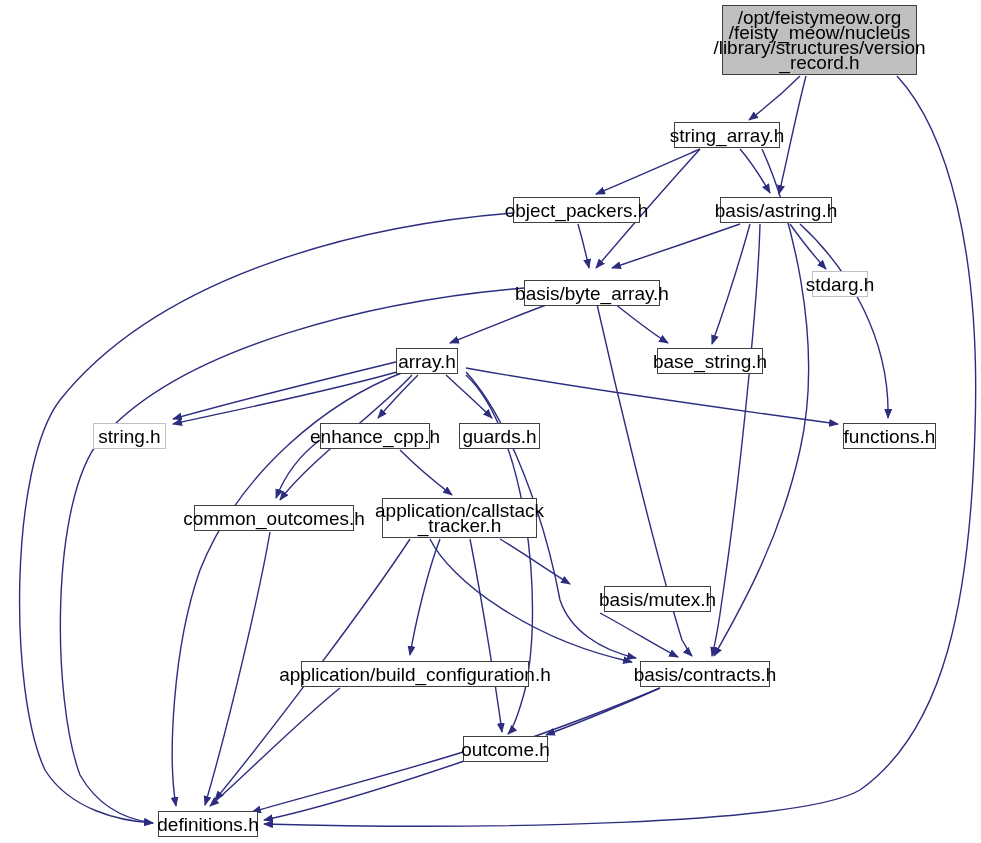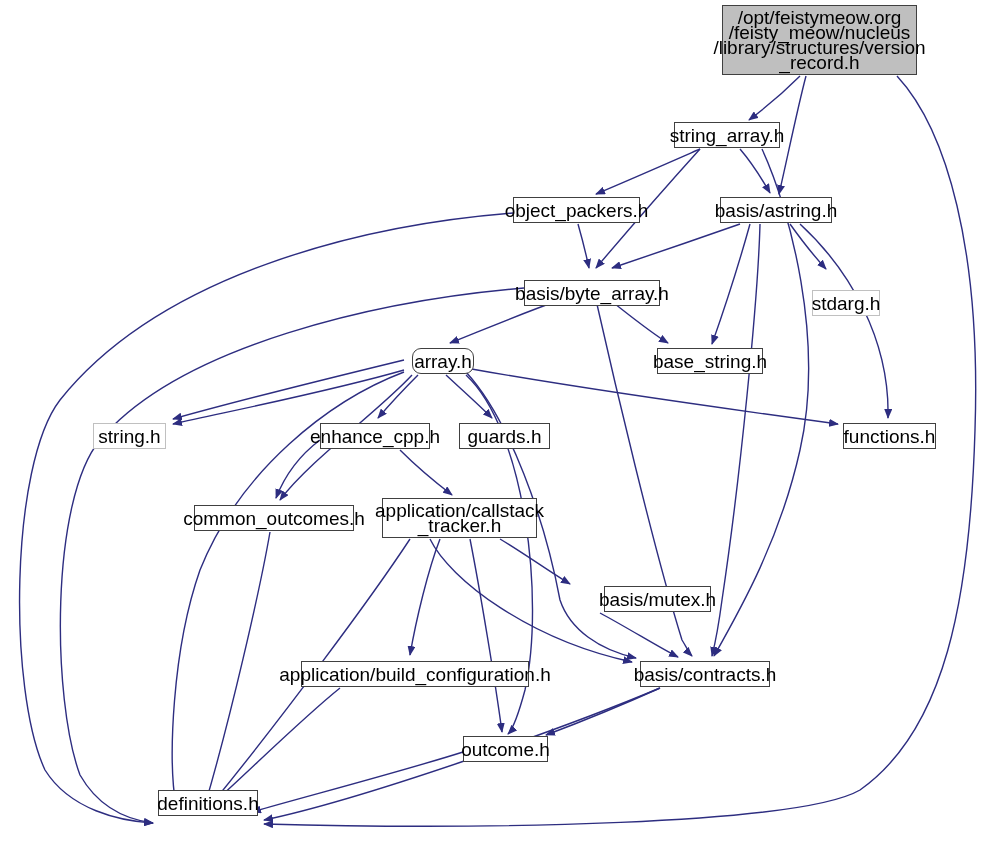--- a/index.html
+++ b/index.html
@@ -117,30 +117,30 @@
       </g>
   </svg>
   <div id="node-layer">
       <div class="node root" style="left: 722px; top: 5px; width: 195px; height: 70px;"><span class="node-label">/opt/feistymeow.org
 /feisty_meow/nucleus
 /library/structures/version
 _record.h</span></div>
       <div class="node" style="left: 674px; top: 122px; width: 106px; height: 26px;"><span class="node-label">string_array.h</span></div>
       <div class="node" style="left: 513px; top: 197px; width: 127px; height: 26px;"><span class="node-label">object_packers.h</span></div>
       <div class="node" style="left: 720px; top: 197px; width: 112px; height: 26px;"><span class="node-label">basis/astring.h</span></div>
-      <div class="node external" style="left: 812px; top: 290px; width: 68px; height: 26px;"><span class="node-label">stdarg.h</span></div>
+      <div class="node external" style="left: 812px; top: 271px; width: 56px; height: 26px;"><span class="node-label">stdarg.h</span></div>
       <div class="node" style="left: 524px; top: 273px; width: 136px; height: 26px; margin-top: 7px;"><span class="node-label">basis/byte_array.h</span></div>
       <div class="node" style="left: 657px; top: 348px; width: 106px; height: 26px;"><span class="node-label">base_string.h</span></div>
-      <div class="node" style="left: 412px; top: 348px; width: 62px; height: 26px; border-radius: 9px;"><span class="node-label">array.h</span></div>
+      <div class="node" style="left: 396px; top: 348px; width: 62px; height: 26px;"><span class="node-label">array.h</span></div>
       <div class="node external" style="left: 93px; top: 423px; width: 73px; height: 26px;"><span class="node-label">string.h</span></div>
       <div class="node" style="left: 320px; top: 423px; width: 110px; height: 26px;"><span class="node-label">enhance_cpp.h</span></div>
-      <div class="node" style="left: 459px; top: 423px; width: 91px; height: 26px;"><span class="node-label">guards.h</span></div>
+      <div class="node" style="left: 459px; top: 423px; width: 81px; height: 26px;"><span class="node-label">guards.h</span></div>
       <div class="node" style="left: 843px; top: 423px; width: 93px; height: 26px;"><span class="node-label">functions.h</span></div>
       <div class="node" style="left: 194px; top: 505px; width: 160px; height: 26px;"><span class="node-label">common_outcomes.h</span></div>
       <div class="node" style="left: 382px; top: 498px; width: 155px; height: 40px;"><span class="node-label">application/callstack
 _tracker.h</span></div>
       <div class="node" style="left: 556px; top: 586px; width: 107px; height: 26px; margin-left: 48px;"><span class="node-label">basis/mutex.h</span></div>
       <div class="node" style="left: 301px; top: 661px; width: 228px; height: 26px;"><span class="node-label">application/build_configuration.h</span></div>
       <div class="node" style="left: 640px; top: 661px; width: 130px; height: 26px;"><span class="node-label">basis/contracts.h</span></div>
       <div class="node" style="left: 463px; top: 736px; width: 85px; height: 26px;"><span class="node-label">outcome.h</span></div>
-      <div class="node" style="left: 158px; top: 790px; width: 100px; height: 26px;"><span class="node-label">definitions.h</span></div>
+      <div class="node" style="left: 158px; top: 811px; width: 100px; height: 26px;"><span class="node-label">definitions.h</span></div>
     </div>
 </div>
 
 </body></html>

